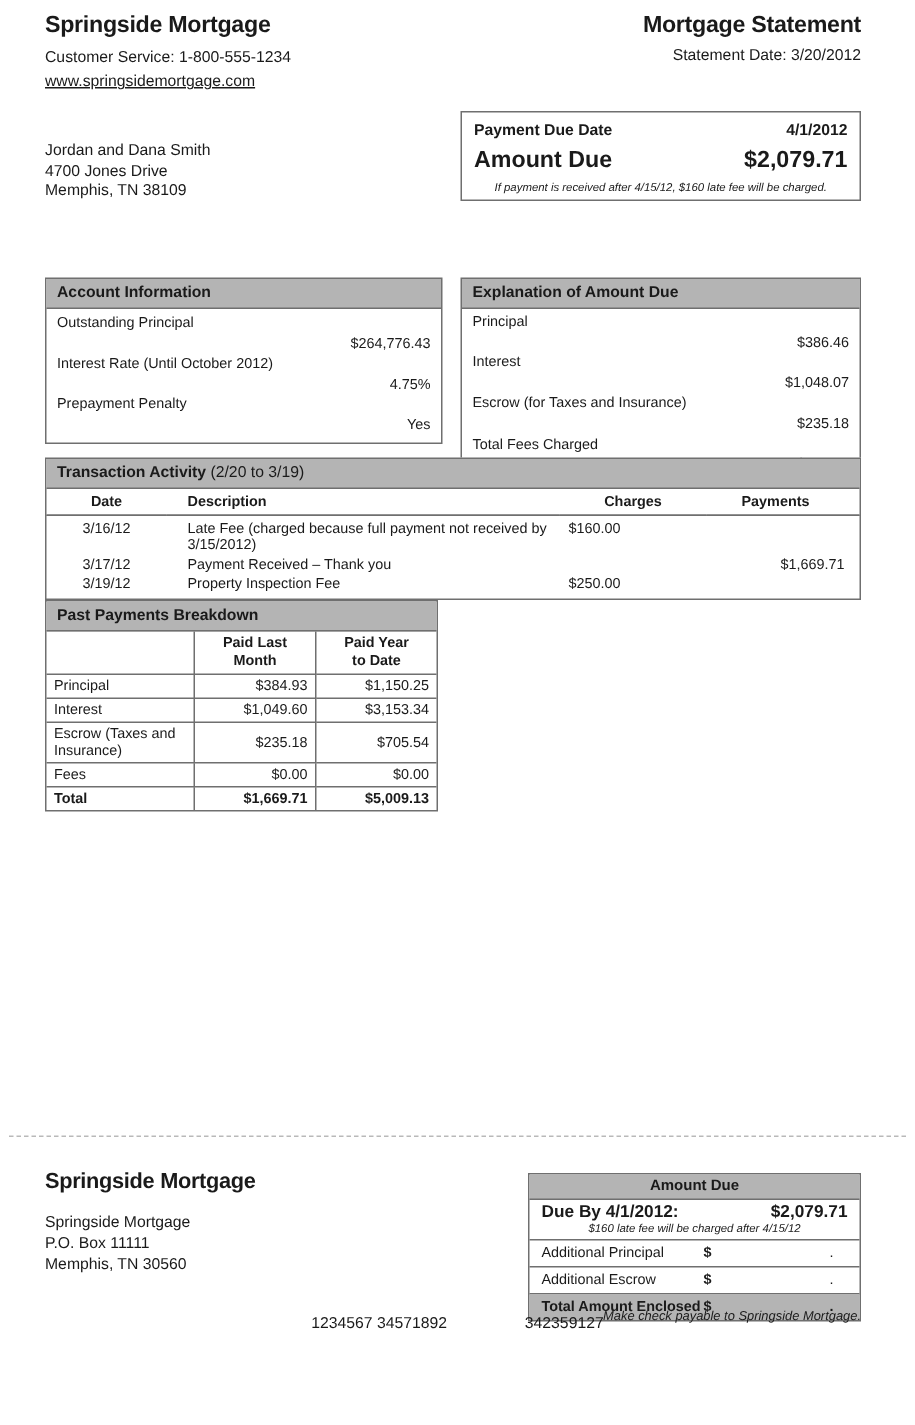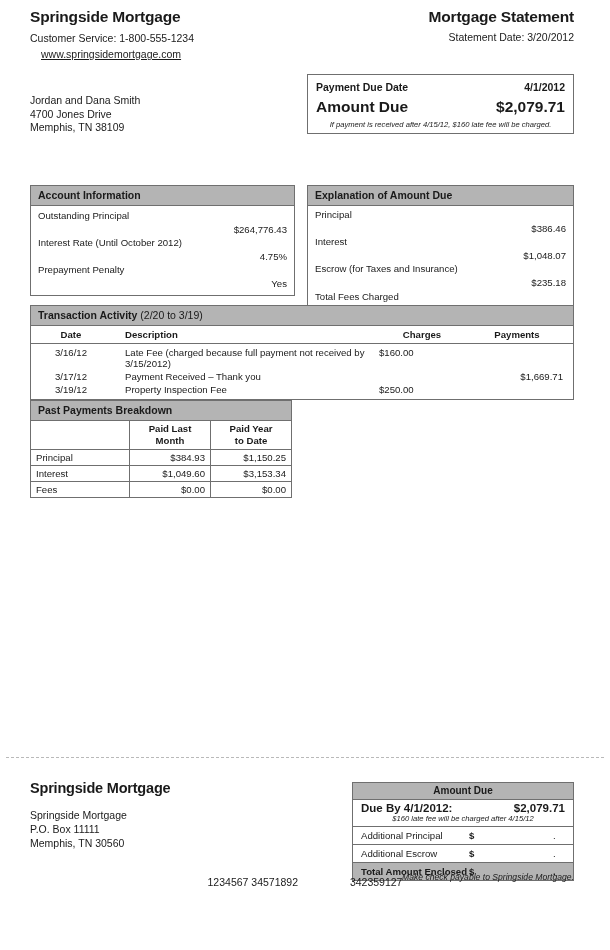--- a/index.html
+++ b/index.html
@@ -22,21 +22,21 @@
     left: 30px; top: 8px;
     font-size: 15.5px;
     font-weight: bold;
     letter-spacing: -0.2px;
   }
   #customer-service {
     left: 30px; top: 32px;
     font-size: 10.5px;
   }
   #website {
-    left: 41px; top: 48px;
+    left: 30px; top: 48px;
     font-size: 10.5px;
     text-decoration: underline;
     color: #1a1a1a;
   }
   #doc-title {
     right: 36px; top: 8px;
     font-size: 15.5px;
     font-weight: bold;
     letter-spacing: -0.2px;
     text-align: right;
@@ -388,23 +388,33 @@
           <td class="label">Principal</td>
           <td class="num">$384.93</td>
           <td class="num">$1,150.25</td>
         </tr>
         <tr>
           <td class="label">Interest</td>
           <td class="num">$1,049.60</td>
           <td class="num">$3,153.34</td>
         </tr>
         <tr>
+          <td class="label">Escrow (Taxes and Insurance)</td>
+          <td class="num">$235.18</td>
+          <td class="num">$705.54</td>
+        </tr>
+        <tr>
           <td class="label">Fees</td>
           <td class="num">$0.00</td>
           <td class="num">$0.00</td>
+        </tr>
+        <tr class="total">
+          <td class="label">Total</td>
+          <td class="num">$1,669.71</td>
+          <td class="num">$5,009.13</td>
         </tr>
       </tbody>
     </table>
   </div>
 </div>
 
 <div class="abs" id="tear-line"></div>
 
 <div class="abs" id="coupon-company">Springside Mortgage</div>
 <div class="abs" id="coupon-address">

